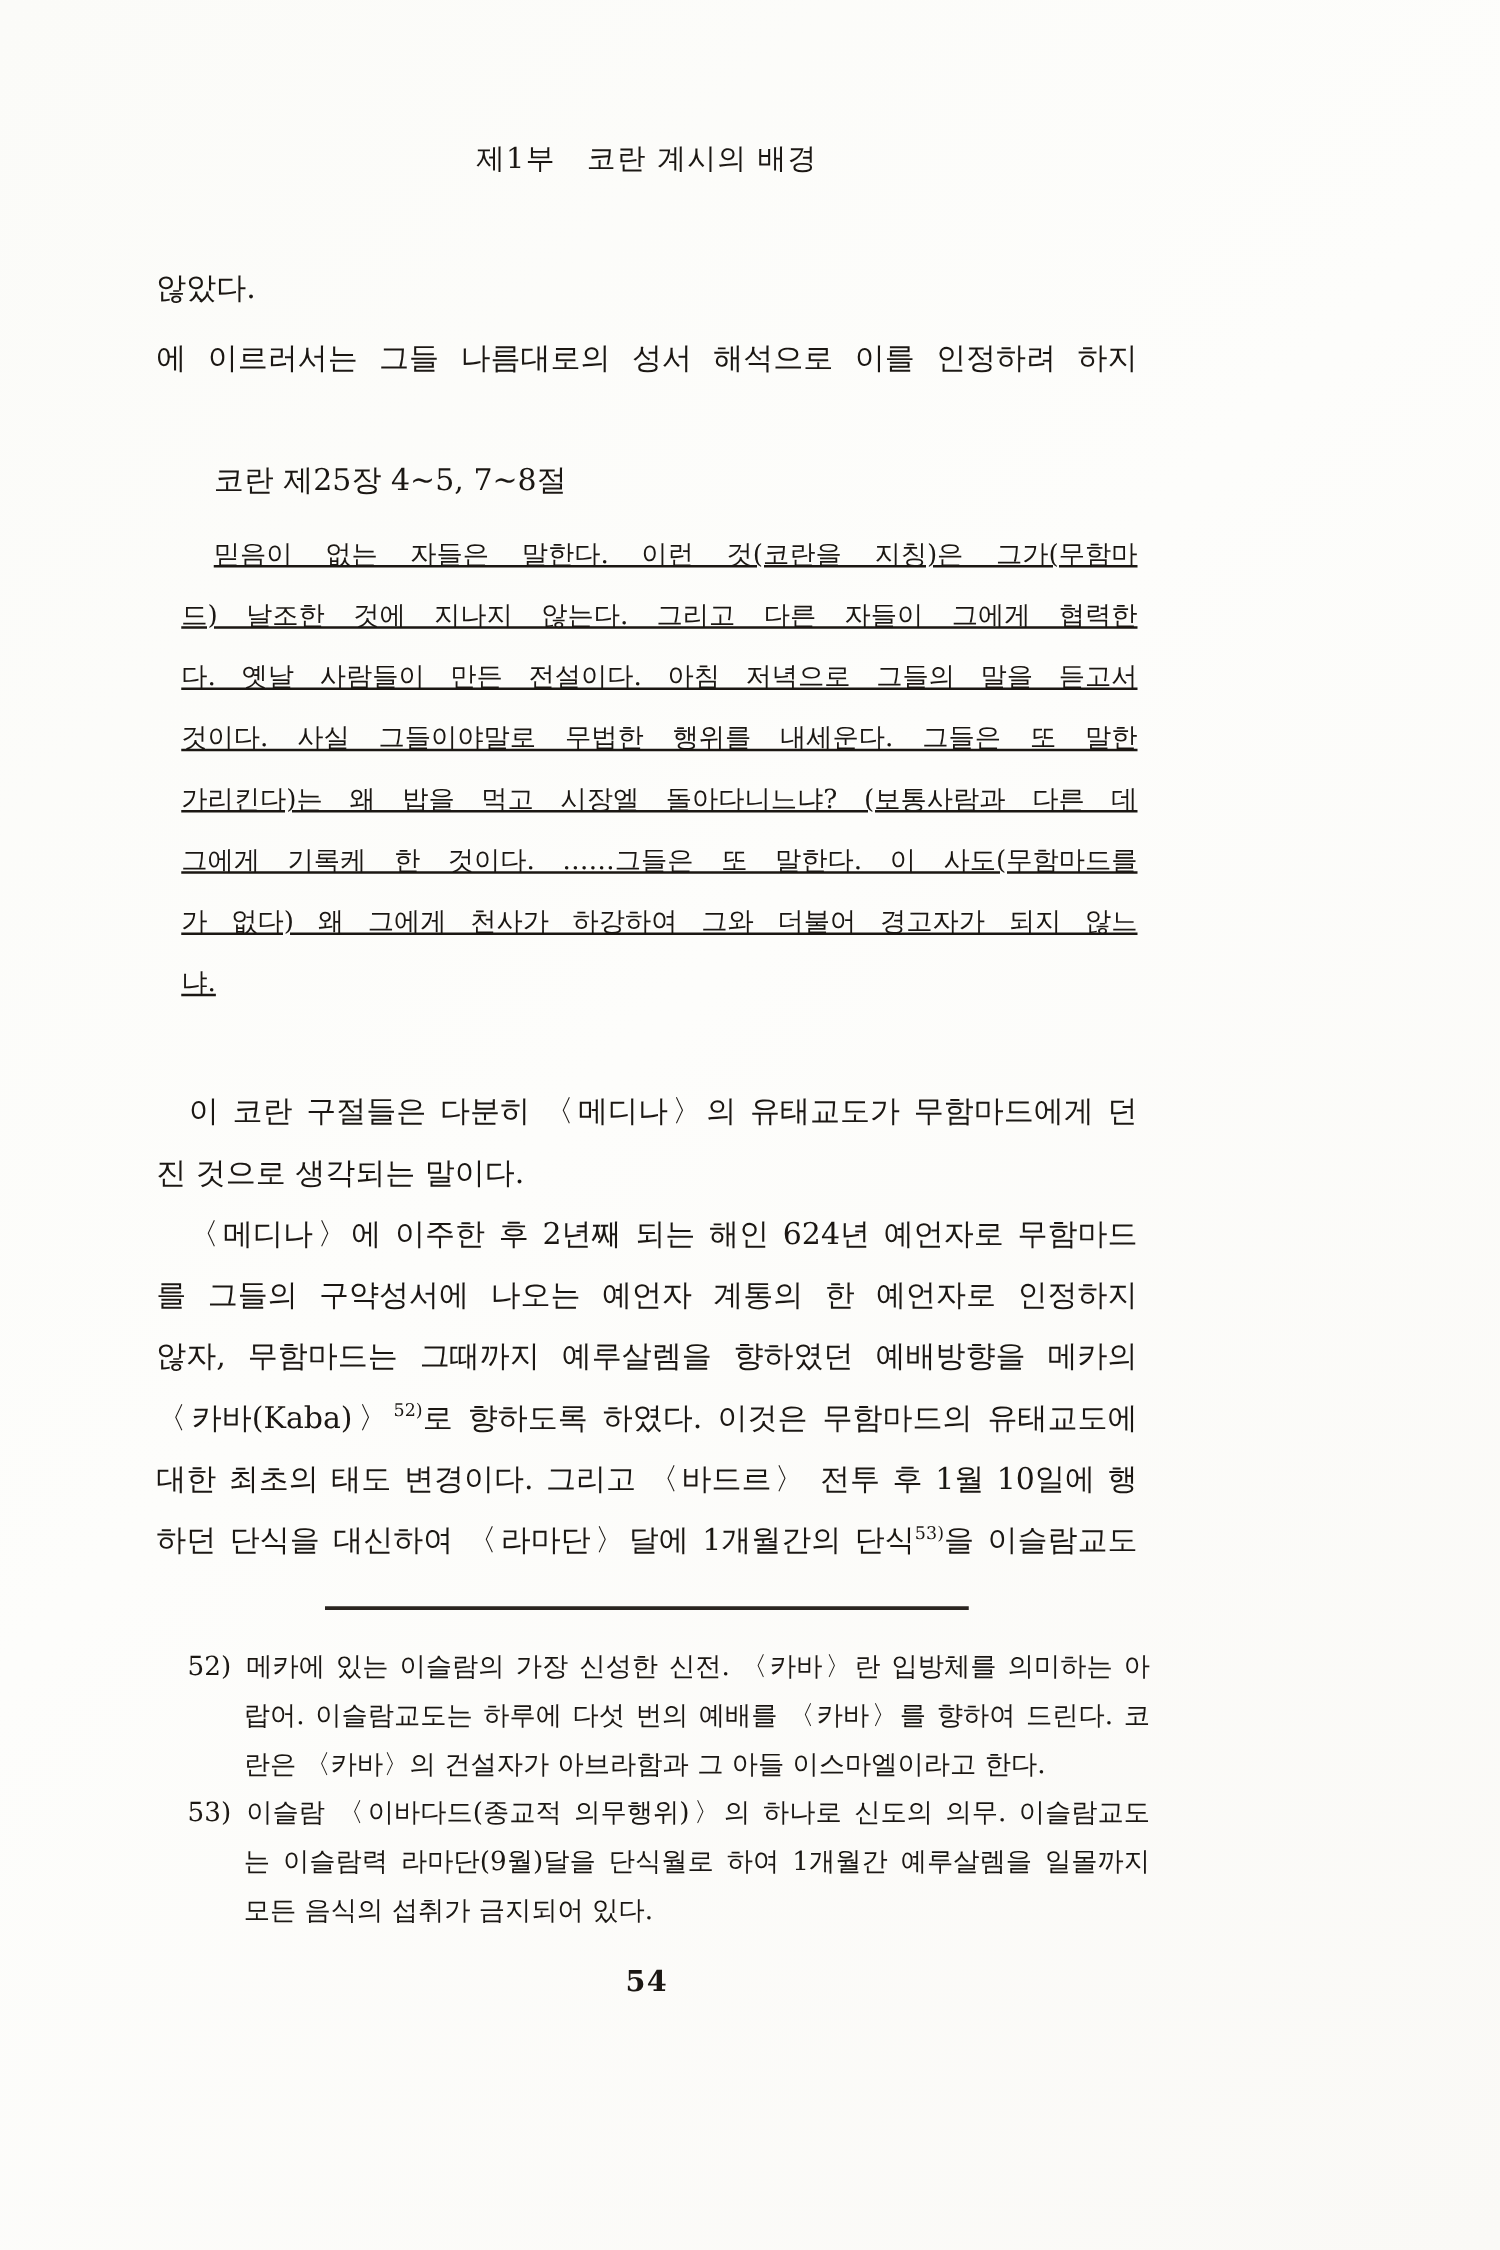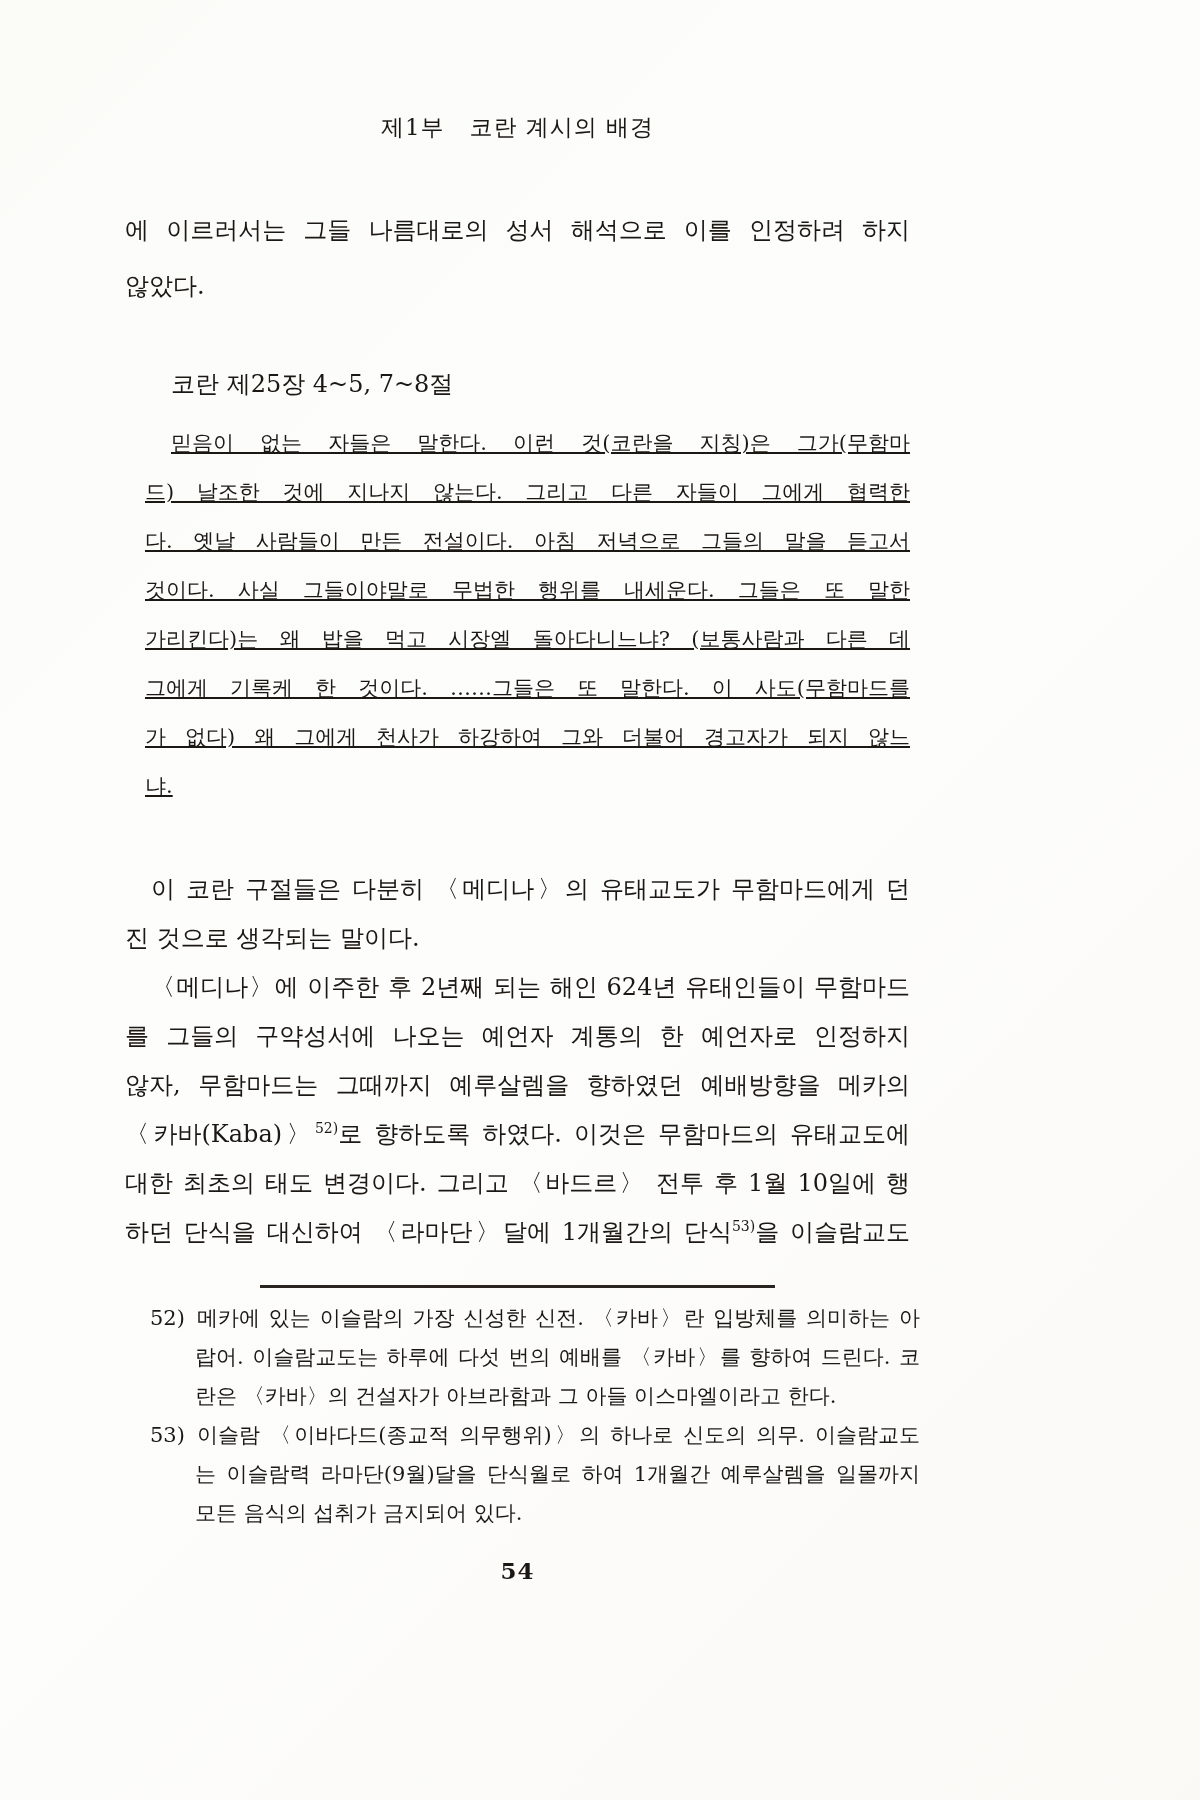--- a/index.html
+++ b/index.html
@@ -26,60 +26,60 @@
   .para2{ margin-top:54px; }
   .para2 .line, .para3 .line{ line-height:49px; font-size:24px; }
   .indent1{ text-indent:26px; }
   .fnref{
     font-size:14px; vertical-align:super; line-height:0;
   }
   .fn-sep{
     margin-top:28px; width:515px; border:none;
     border-top:3px solid #2a2520; height:0;
   }
-  .footnotes{ margin-top:11px; margin-left:25px; width:770px; }
+  .footnotes{ margin-top:26px; margin-left:25px; width:770px; }
   .footnote .fn-line{ font-size:21px; line-height:39px; }
   .fn-label{ margin-right:12px; }
   .fn-indent{ padding-left:45px; }
   .page-number{
     margin-top:24px; text-align:center; font-size:23px; font-weight:700;
     letter-spacing:1px;
   }
 </style>
 </head>
 <body>
 
 <div class="page">
 
   <div class="header">제1부   코란 계시의 배경</div>
 
   <div class="para1">
+    <div class="line">않았다.</div>
     <div class="line jl">에 이르러서는 그들 나름대로의 성서 해석으로 이를 인정하려 하지</div>
-    <div class="line">않았다.</div>
   </div>
 
   <div class="quote">
     <div class="quote-heading">코란 제25장 4~5, 7~8절</div>
     <div class="qline jl q-first">믿음이 없는 자들은 말한다. 이런 것(코란을 지칭)은 그가(무함마</div>
     <div class="qline jl">드) 날조한 것에 지나지 않는다. 그리고 다른 자들이 그에게 협력한</div>
     <div class="qline jl">다. 옛날 사람들이 만든 전설이다. 아침 저녁으로 그들의 말을 듣고서</div>
     <div class="qline jl">것이다. 사실 그들이야말로 무법한 행위를 내세운다. 그들은 또 말한</div>
     <div class="qline jl">가리킨다)는 왜 밥을 먹고 시장엘 돌아다니느냐? (보통사람과 다른 데</div>
     <div class="qline jl">그에게 기록케 한 것이다. ……그들은 또 말한다. 이 사도(무함마드를</div>
     <div class="qline jl">가 없다) 왜 그에게 천사가 하강하여 그와 더불어 경고자가 되지 않느</div>
     <div class="qline">냐.</div>
   </div>
 
   <div class="para2">
     <div class="line jl indent1">이 코란 구절들은 다분히 〈메디나〉의 유태교도가 무함마드에게 던</div>
     <div class="line">진 것으로 생각되는 말이다.</div>
   </div>
 
   <div class="para3">
-    <div class="line jl indent1"><span>〈메디나〉에 이주한 후 2년째 되는 해인 624년 유태인들이 무함마드</span><sup class="fnref"></sup><span></span></div>
+    <div class="line jl indent1"><span>〈메디나〉에 이주한 후 2년째 되는 해인 624년 예언자로 무함마드</span><sup class="fnref"></sup><span></span></div>
     <div class="line jl"><span>를 그들의 구약성서에 나오는 예언자 계통의 한 예언자로 인정하지</span><sup class="fnref"></sup><span></span></div>
     <div class="line jl"><span>않자, 무함마드는 그때까지 예루살렘을 향하였던 예배방향을 메카의</span><sup class="fnref"></sup><span></span></div>
     <div class="line jl"><span>〈카바(Kaba)〉</span><sup class="fnref">52)</sup><span>로 향하도록 하였다. 이것은 무함마드의 유태교도에</span></div>
     <div class="line jl"><span>대한 최초의 태도 변경이다. 그리고 〈바드르〉 전투 후 1월 10일에 행</span><sup class="fnref"></sup><span></span></div>
     <div class="line jl"><span>하던 단식을 대신하여 〈라마단〉달에 1개월간의 단식</span><sup class="fnref">53)</sup><span>을 이슬람교도</span></div>
   </div>
 
   <hr class="fn-sep">
 
   <div class="footnotes">

